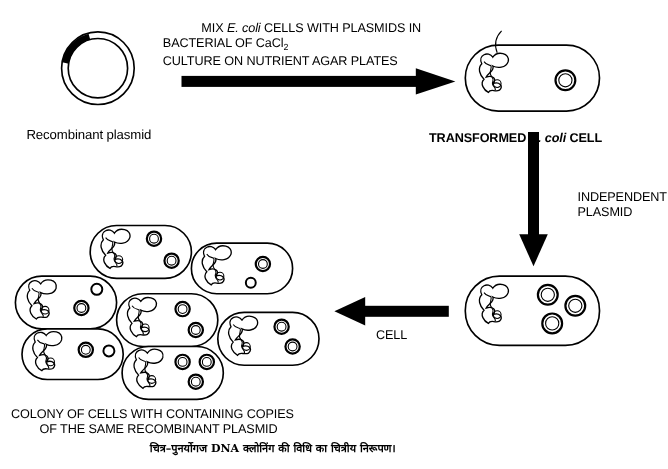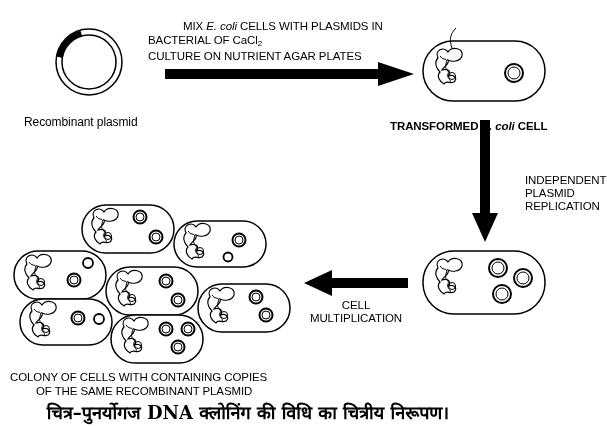--- a/index.html
+++ b/index.html
@@ -4,21 +4,21 @@
 <style>
   html, body { margin: 0; padding: 0; background: #ffffff; }
   body { width: 607px; height: 426px; position: relative; overflow: hidden;
          font-family: "Liberation Sans", sans-serif; color: #000; }
   svg#diagram { position: absolute; left: 0; top: 0; }
   .lbl { position: absolute; font-family: "Liberation Sans", sans-serif; font-size: 11.5px;
          line-height: 13px; color: #000; white-space: nowrap; letter-spacing: -0.1px; }
   .bold { font-weight: normal; font-size: 12px; }
   .center { text-align: center; }
   .caption { position: absolute; left: 0; width: 496px; top: 400px; text-align: center;
-             font-family: "DejaVu Serif", "Liberation Serif", serif; font-weight: bold; font-size: 18px; }
+             font-family: "DejaVu Serif", "Liberation Serif", serif; font-weight: bold; font-size: 10px; }
   i { font-style: italic; }
   sub { font-size: 8px; vertical-align: -2px; }
 </style>
 </head>
 <body>
 
 <svg id="diagram" width="607" height="426" viewBox="0 0 607 426" xmlns="http://www.w3.org/2000/svg">
   <defs>
 
     <g id="chromo">
@@ -126,24 +126,22 @@
 <div class="lbl" style="left:148px; top:50px;">CULTURE ON NUTRIENT AGAR PLATES</div>
 
 <div class="lbl center" style="left:462px; top:8px; width:100px;">
 </div>
 
 <div class="lbl" style="left:390px; top:120px;font-weight:bold;"><span>TRANSFORMED </span><i>E. coli</i><span> CELL</span></div>
 
 <div class="lbl" style="left:502px; top:174px;margin-left:23px;">
   <div>INDEPENDENT</div>
   <div>PLASMID</div>
-  <div>REPLICATION</div>
 </div>
 
 <div class="lbl center" style="left:300px; top:299px; width:112px;">
   <div>CELL</div>
-  <div>MULTIPLICATION</div>
 </div>
 
 <div class="lbl" style="left:10px; top:371px;">COLONY OF CELLS WITH CONTAINING COPIES</div>
 <div class="lbl" style="left:36px; top:385px;">OF THE SAME RECOMBINANT PLASMID</div>
 
 <div class="caption">चित्र–पुनर्योगज DNA क्लोनिंग की विधि का चित्रीय निरूपण।</div>
 
 </body></html>

